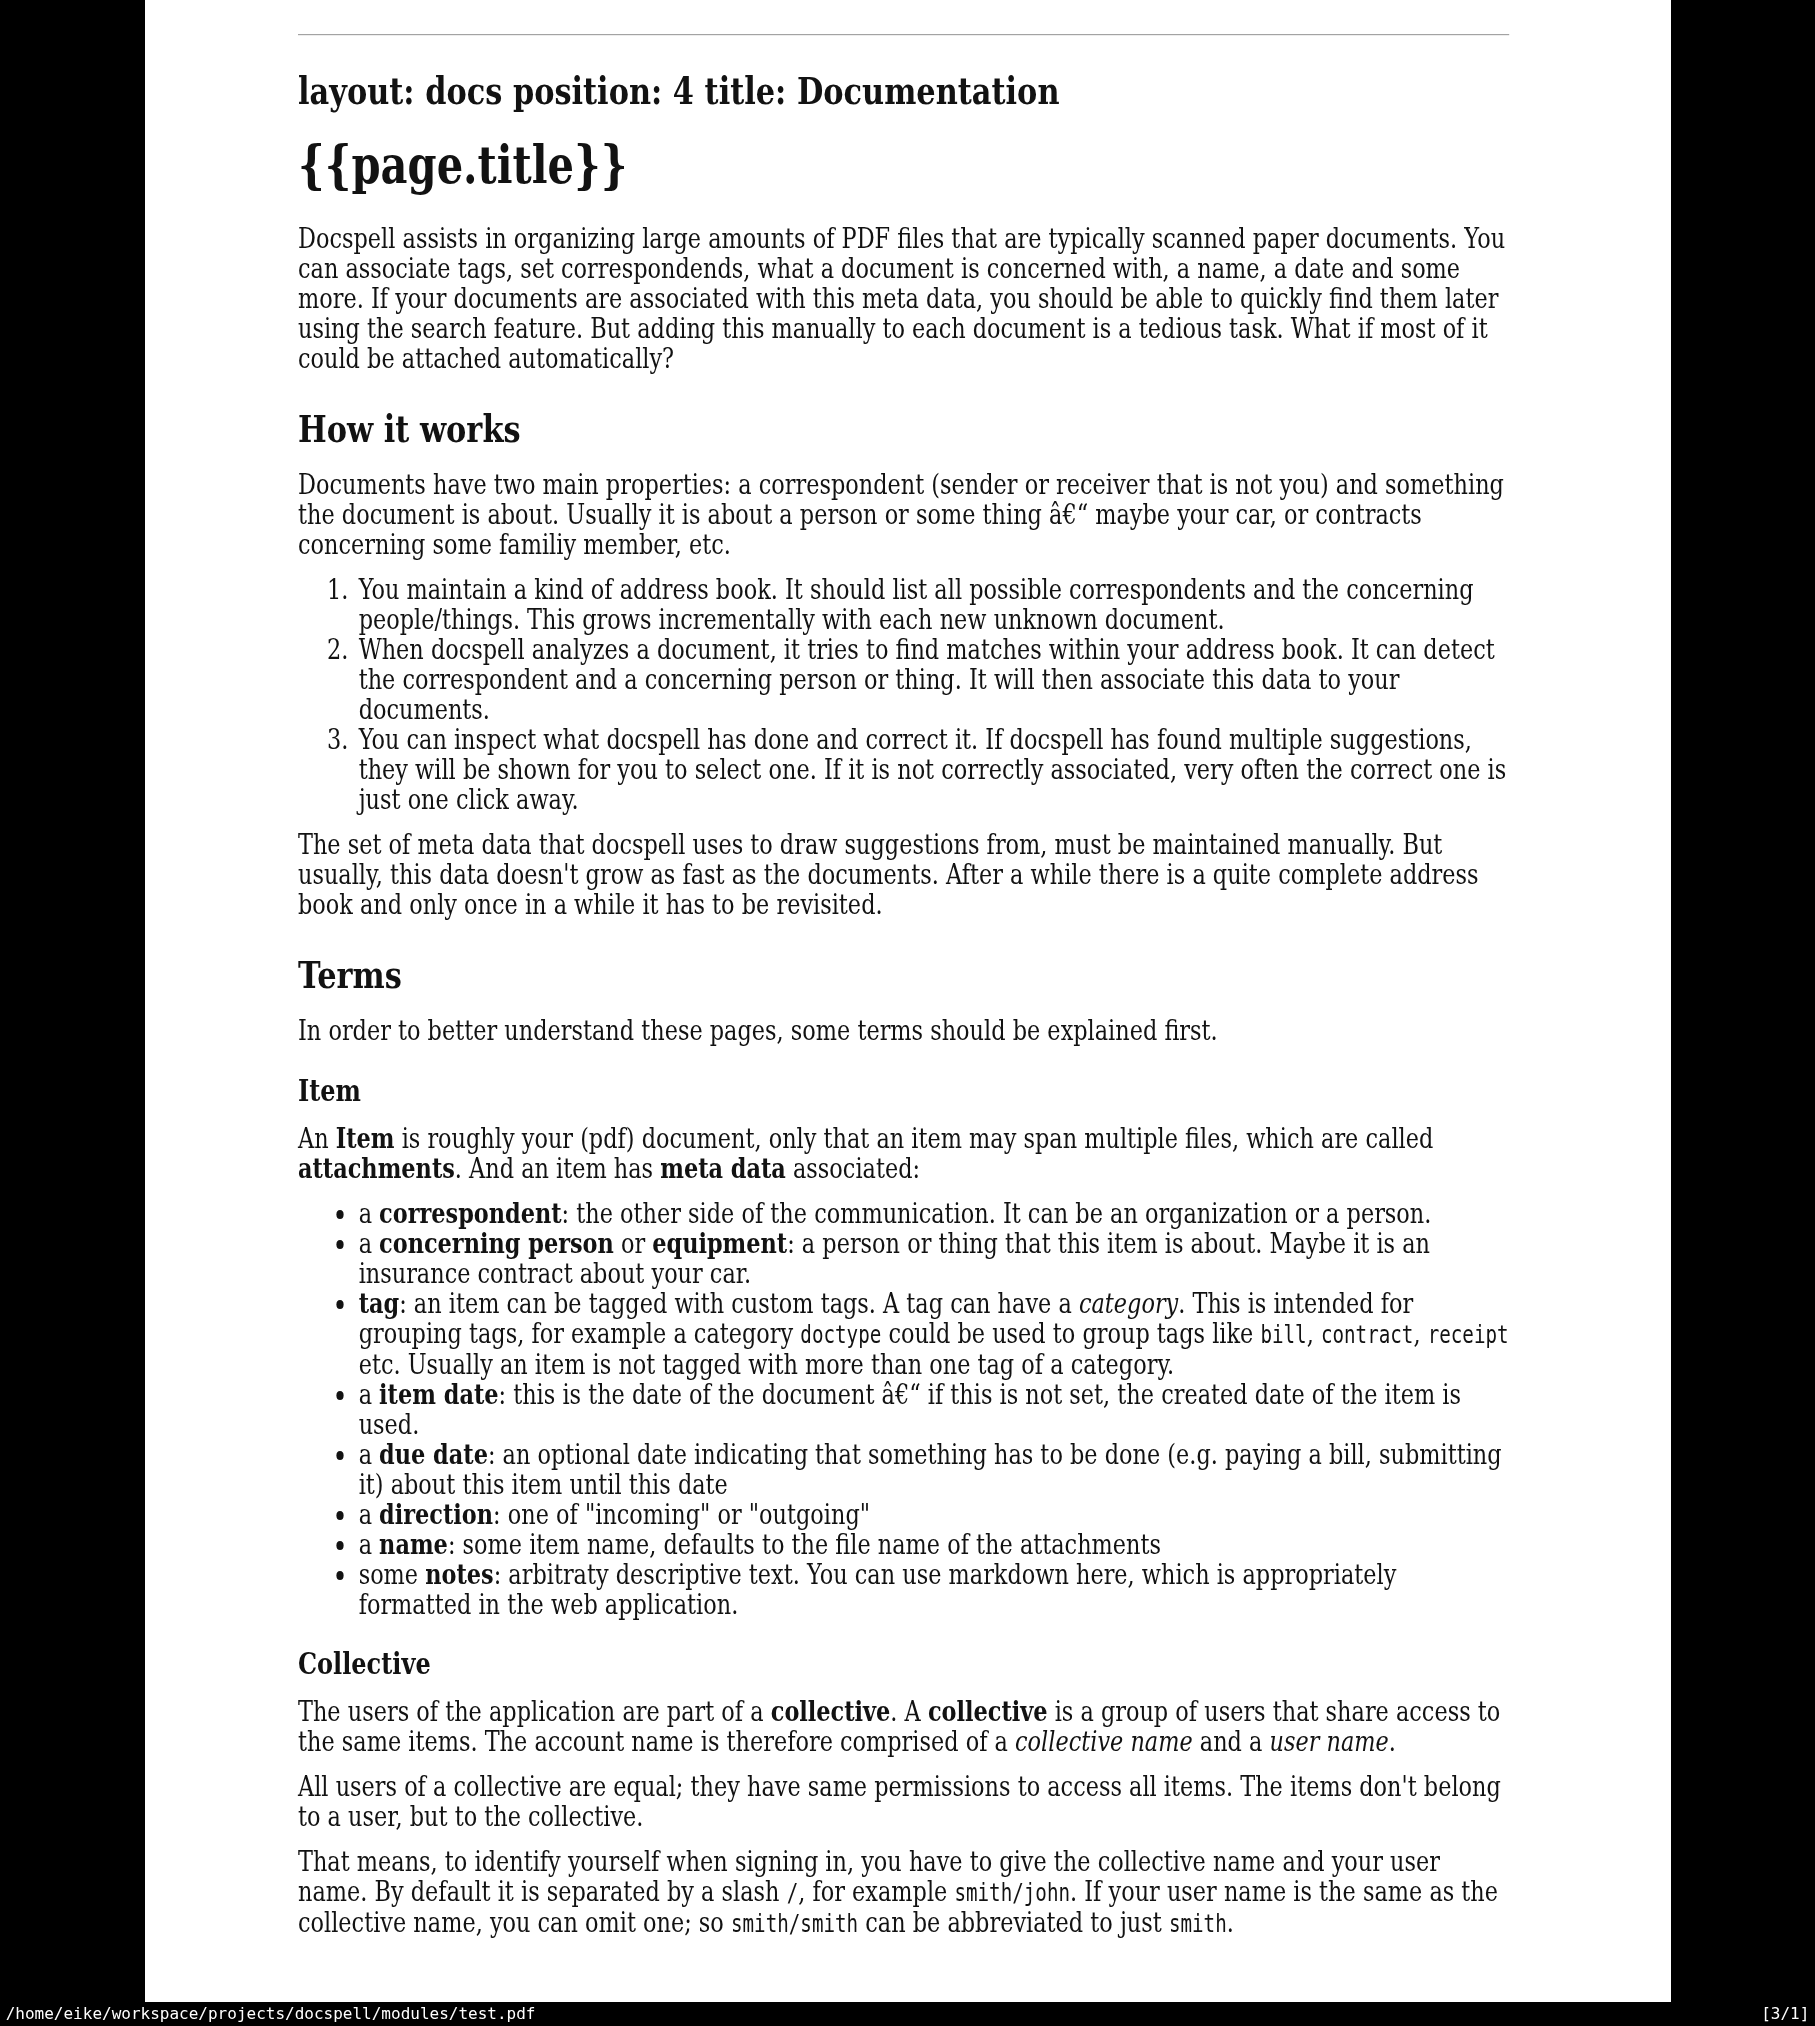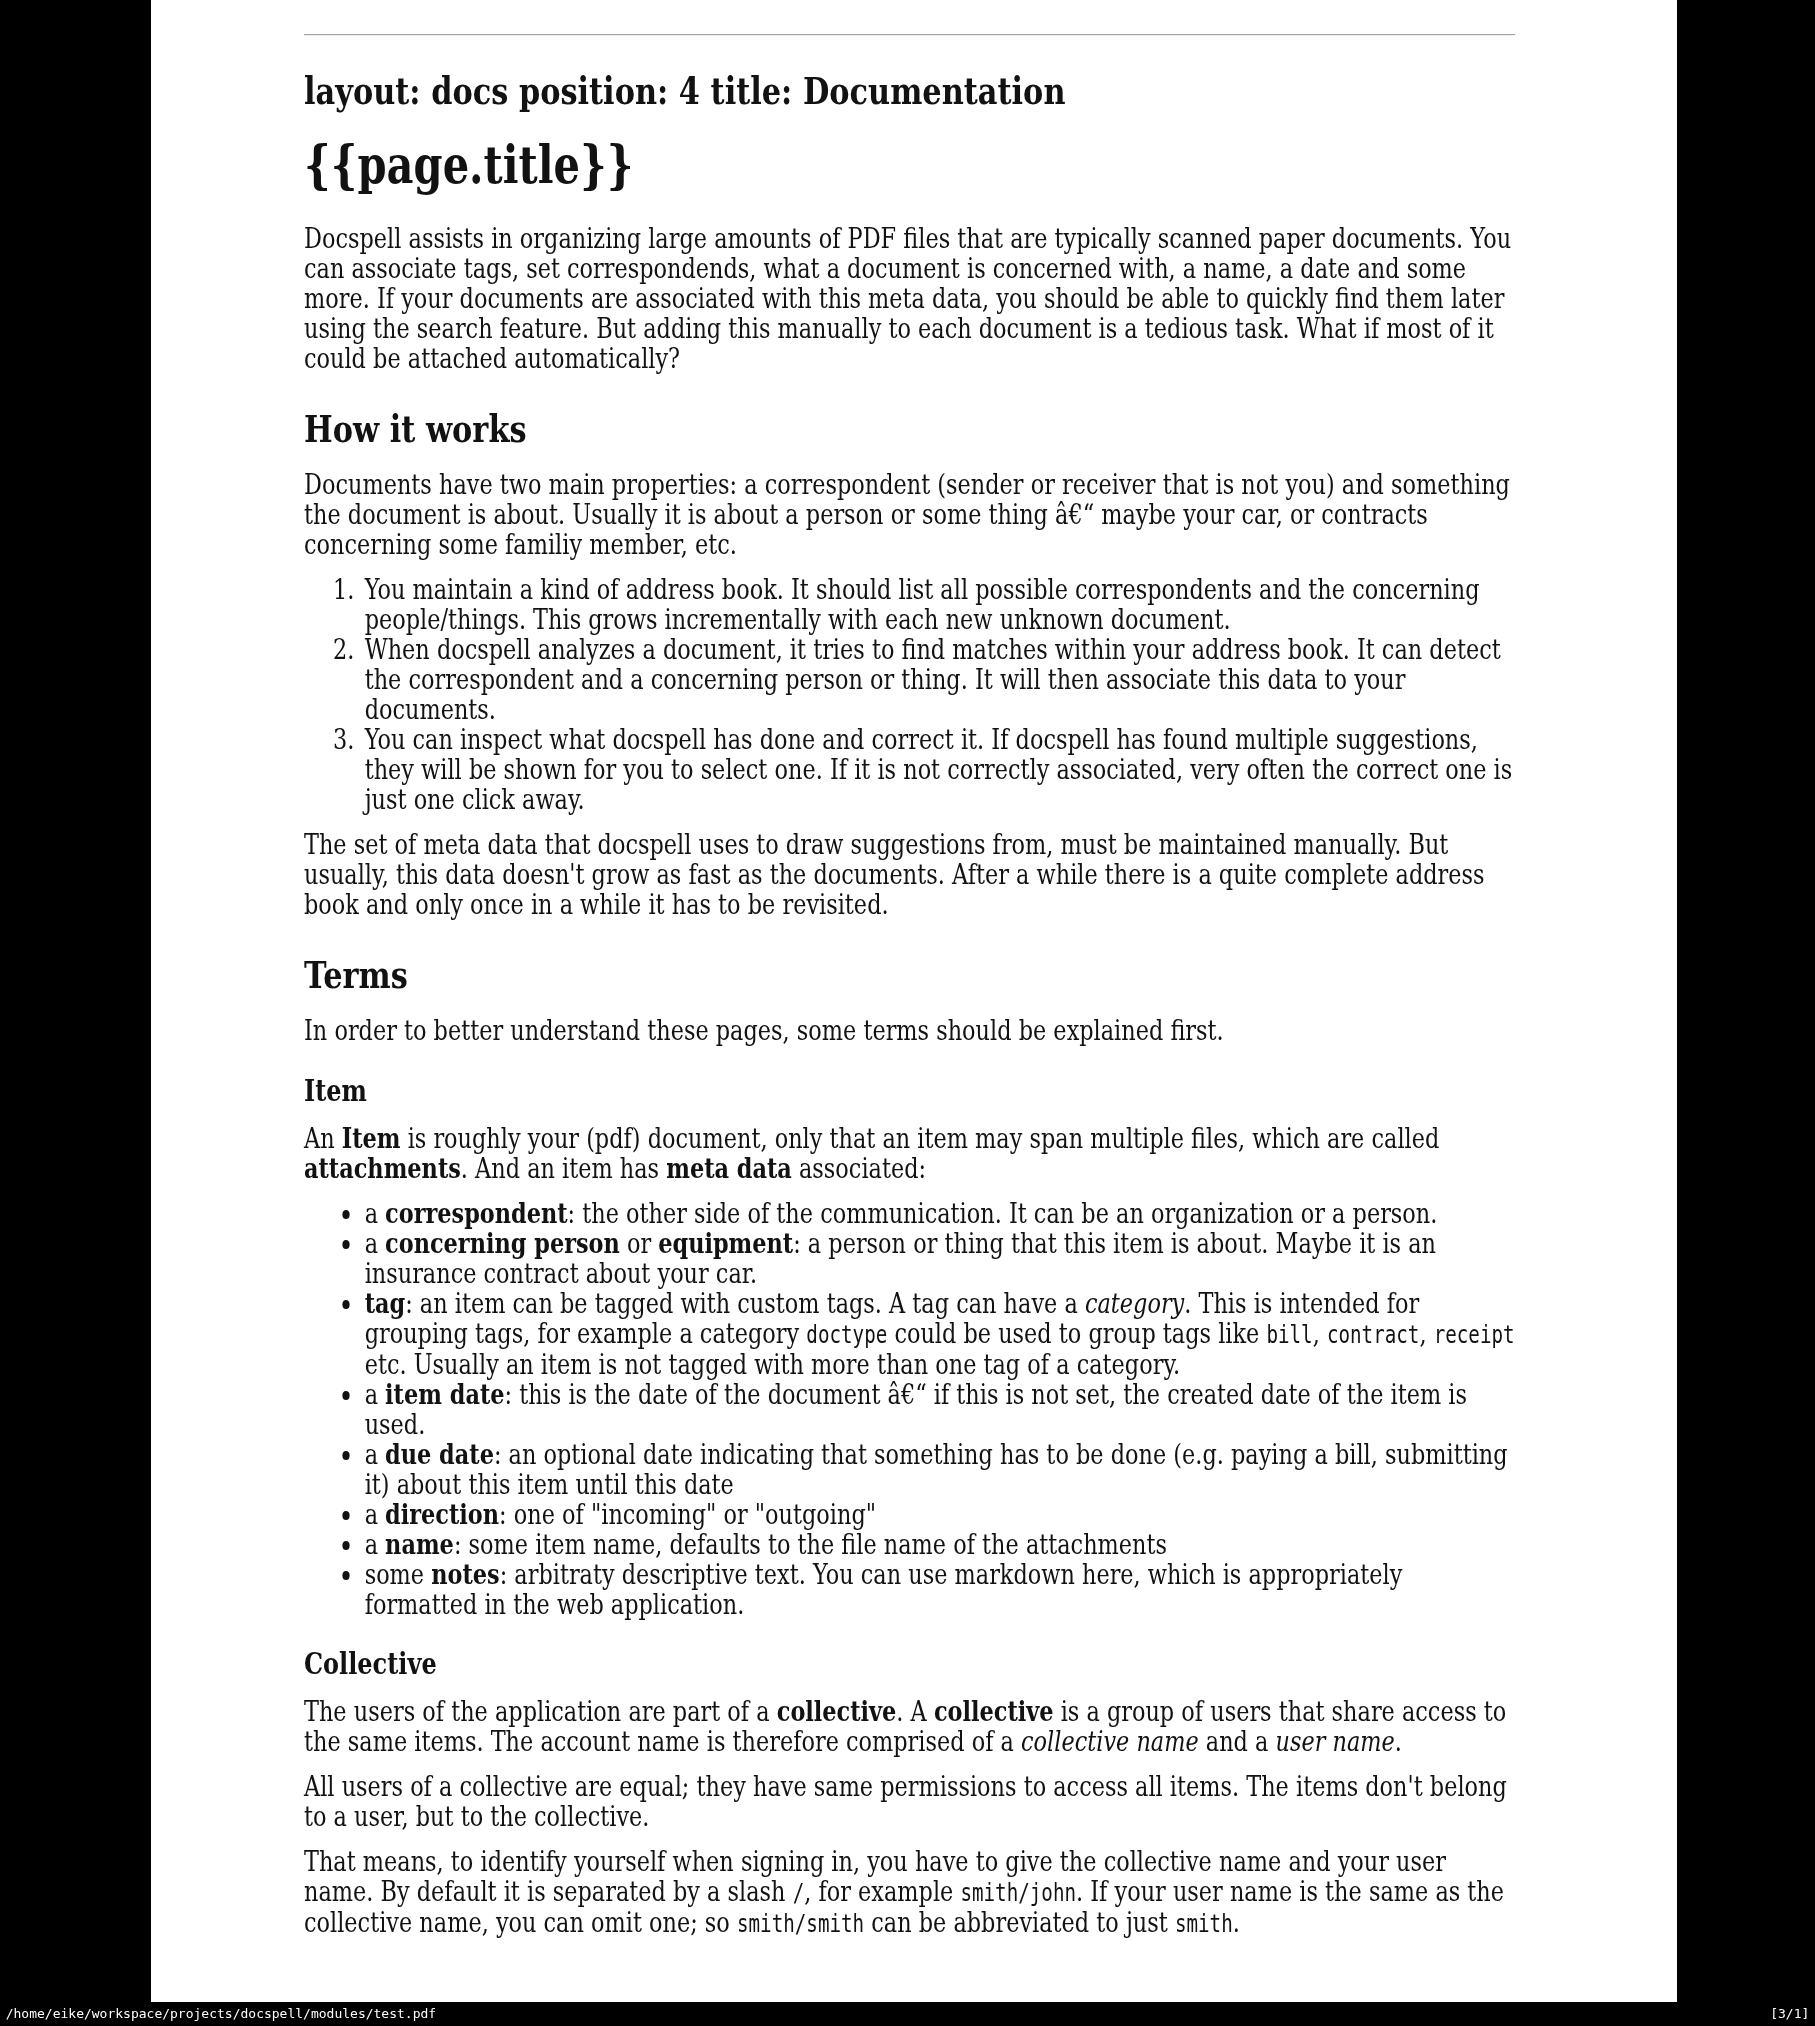--- a/index.html
+++ b/index.html
@@ -2,21 +2,21 @@
 <html style="--frame_bg: #000000; --page_bg: #ffffff; --text: #121212; --rule: #a3a3a3; --statusbar_bg: #000000; --statusbar_text: #ffffff;font-size:15px"><head>
 <meta charset="utf-8">
 <style>
   html,body{margin:0;padding:0}
   body{
     width:1815px;height:2026px;position:relative;overflow:hidden;
     background:var(--frame_bg,#000000);
     font-family:"DejaVu Serif",serif;
   }
   .page{
-    position:absolute;left:151px;top:0;width:1526px;height:2002px;
+    position:absolute;left:145px;top:0;width:1526px;height:2002px;
     background:var(--page_bg,#ffffff);
   }
   
   .content{
     position:absolute;left:153px;top:0;width:1514px;
     transform:scaleX(0.8);transform-origin:0 0;
     color:var(--text,#121212);
   }
   hr.b-hr{
     border:none;height:0;
@@ -30,21 +30,21 @@
   .b-p {font-size:28px;line-height:30px;margin:15px 0;}
   .b-ol,.b-ul{font-size:28px;line-height:30px;margin:15px 0;padding-left:72px;}
   .b-li{padding-left:3.8px;}
   strong{font-weight:bold;}
   em{font-style:italic;}
   code{font-family:"DejaVu Sans Mono",monospace;font-size:24px;}
   .statusbar{
     position:absolute;left:0;bottom:0;width:100%;height:24px;
     background:var(--statusbar_bg,#000000);
     color:var(--statusbar_text,#ffffff);
-    font-family:"DejaVu Sans Mono",monospace;font-size:13px;line-height:24px;
+    font-family:"DejaVu Sans Mono",monospace;font-size:16px;line-height:24px;
     display:flex;justify-content:space-between;align-items:center;
     padding:0 5.7px;box-sizing:border-box;white-space:pre;
   }
 </style>
 </head>
 <body>
 
 <div class="viewer">
   <div class="page">
     <main class="content" id="doc-content">

